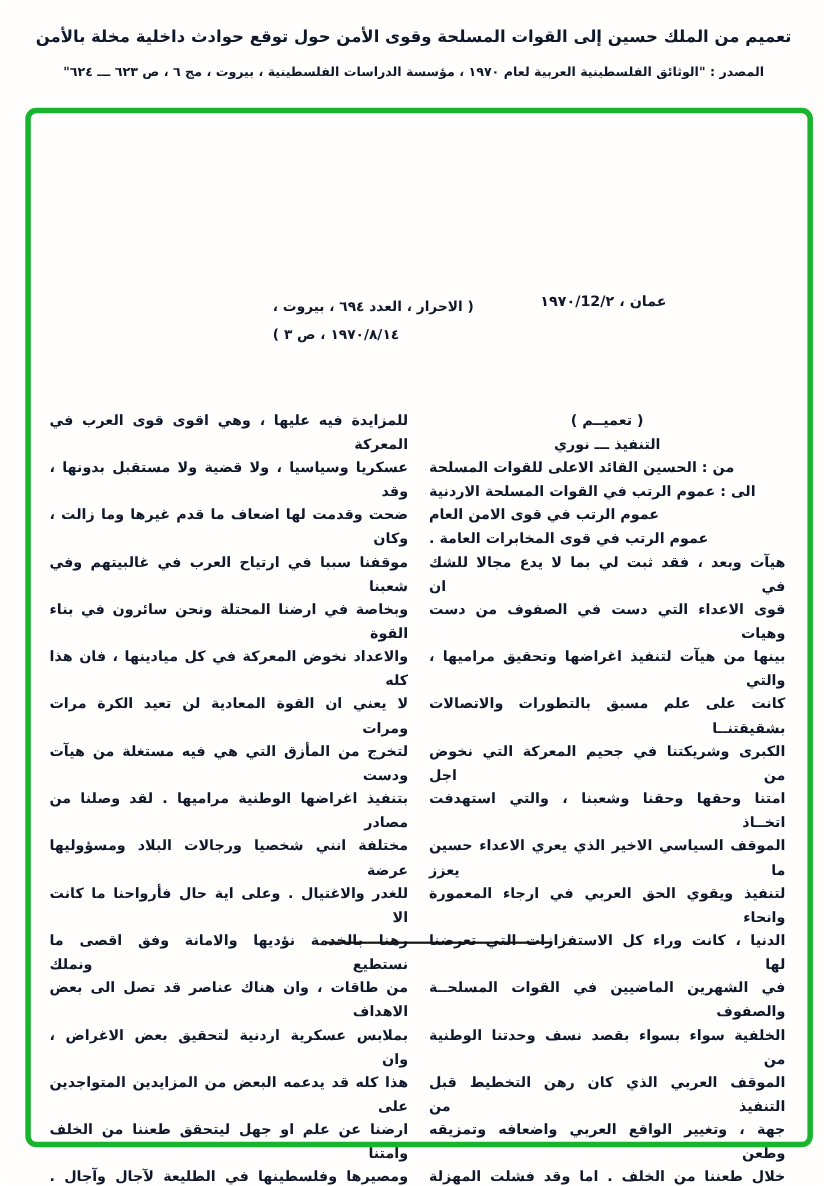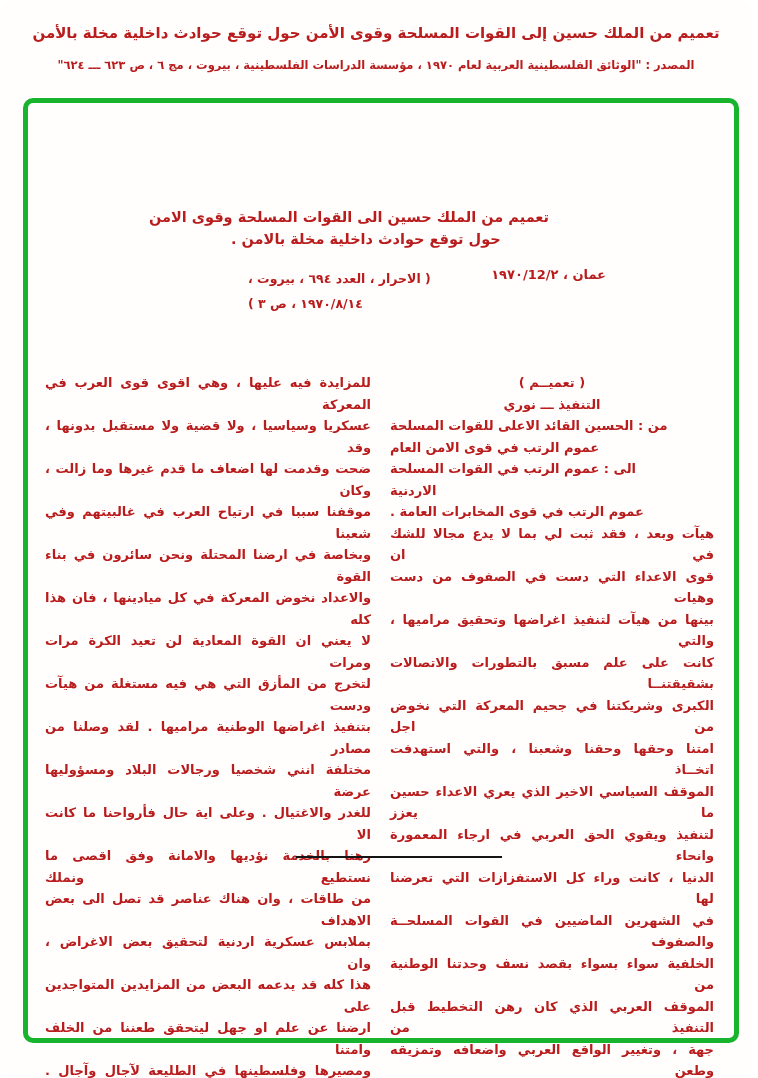--- a/index.html
+++ b/index.html
@@ -1,18 +1,18 @@
 <!DOCTYPE html>
 <html lang="ar" style="--green: #18b42e;"><head>
 <meta charset="utf-8">
 <style>
   html,body{margin:0;padding:0;background:#ffffff;}
   .page{
     position:relative;width:752px;height:1078px;background:#fffefd;
-    font-family:"DejaVu Sans",sans-serif;color:#b91c1c;overflow:hidden;
+    font-family:"DejaVu Sans",sans-serif;color:#0f172a;overflow:hidden;
     direction:rtl;
     border-radius:10px;
   }
   
   .hdr1{
     position:absolute;top:24px;left:0;right:0;text-align:center;
     font-size:15px;font-weight:bold;white-space:nowrap;letter-spacing:0;
   }
   .hdr2{
     position:absolute;top:58px;left:0;right:0;text-align:center;
@@ -61,39 +61,35 @@
 </head>
 <body>
 
 <div class="page">
 
   <div class="hdr1">تعميم من الملك حسين إلى القوات المسلحة وقوى الأمن حول توقع حوادث داخلية مخلة بالأمن</div>
   <div class="hdr2">المصدر : "الوثائق الفلسطينية العربية لعام ١٩٧٠ ، مؤسسة الدراسات الفلسطينية ، بيروت ، مج ٦ ، ص ٦٢٣ ـــ ٦٢٤"</div>
 
   <div class="frame"></div>
 
-  <div class="doc-title">
-    <div class="tl">تعميم من الملك حسين الى القوات المسلحة وقوى الامن</div>
-    <div class="tl">حول توقع حوادث داخلية مخلة بالامن .</div>
-  </div>
 
   <div class="dateline">عمان ، ١٩٧٠/12/٢</div>
 
   <div class="citation">
       <div class="tline">( الاحرار ، العدد ٦٩٤ ، بيروت ،</div>
       <div class="tline">١٩٧٠/٨/١٤ ، ص ٣ )</div>
     </div>
 
   <div class="col col-right">
     <div class="cline">( تعميــم )</div>
     <div class="cline">التنفيذ ـــ نوري</div>
     <div class="rline">من : الحسين القائد الاعلى للقوات المسلحة</div>
     <div class="to-block">
+        <div class="rline">الى : عموم الرتب في القوات المسلحة الاردنية</div>
         <div class="rline">عموم الرتب في قوى الامن العام</div>
-        <div class="rline">الى : عموم الرتب في القوات المسلحة الاردنية</div>
         <div class="rline">عموم الرتب في قوى المخابرات العامة .</div>
       </div>
     <div class="body-block">
         <div class="jline">هيآت وبعد ، فقد ثبت لي بما لا يدع مجالا للشك في ان</div>
         <div class="jline">قوى الاعداء التي دست في الصفوف من دست وهيات</div>
         <div class="jline">بينها من هيآت لتنفيذ اغراضها وتحقيق مراميها ، والتي</div>
         <div class="jline">كانت على علم مسبق بالتطورات والاتصالات بشقيقتنــا</div>
         <div class="jline">الكبرى وشريكتنا في جحيم المعركة التي نخوض من اجل</div>
         <div class="jline">امتنا وحقها وحقنا وشعبنا ، والتي استهدفت اتخــاذ</div>
         <div class="jline">الموقف السياسي الاخير الذي يعري الاعداء حسين ما يعزز</div>

